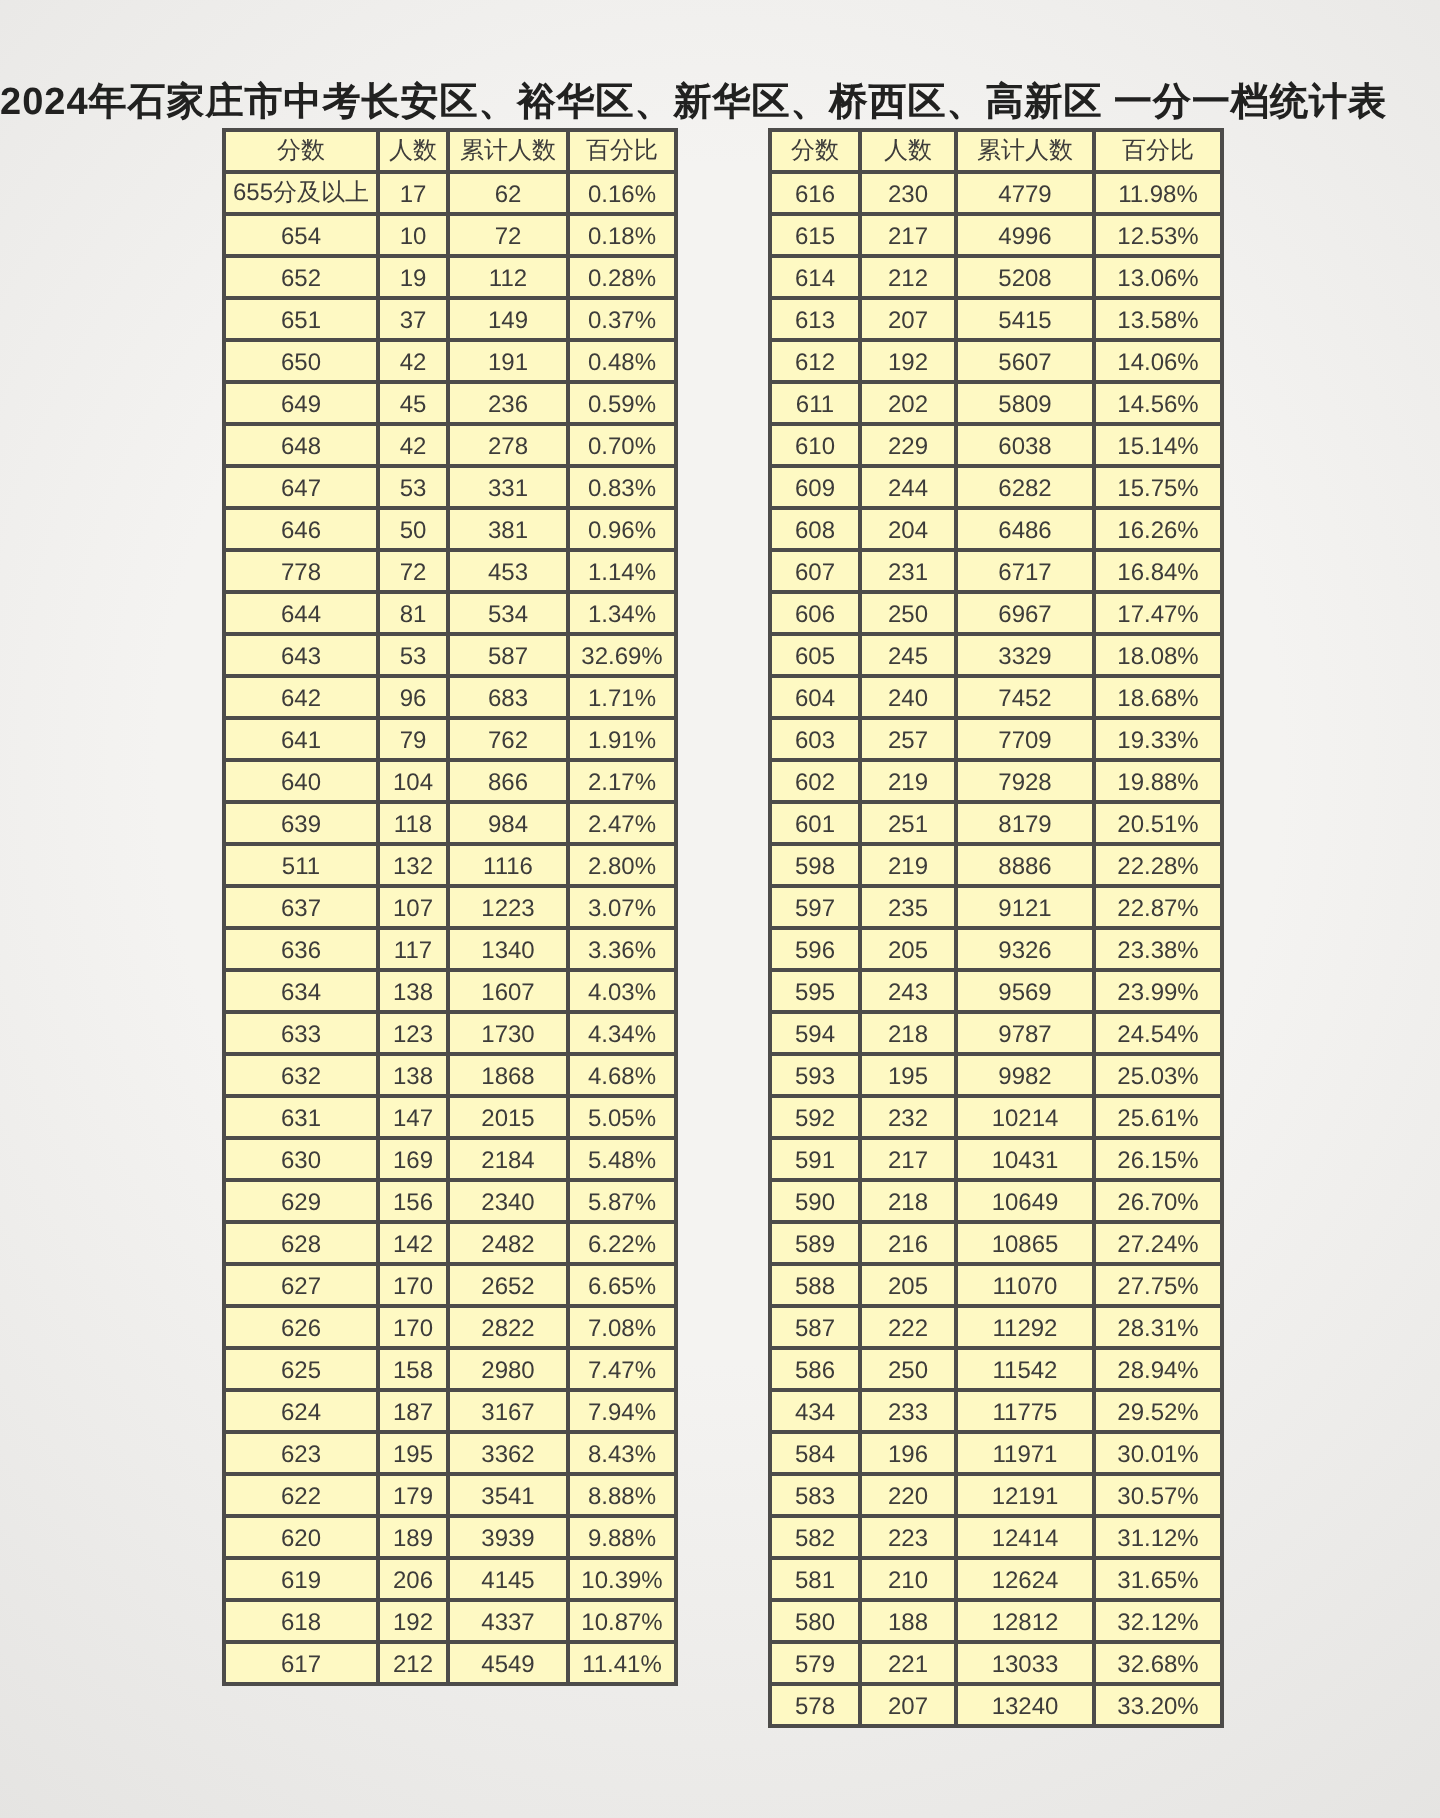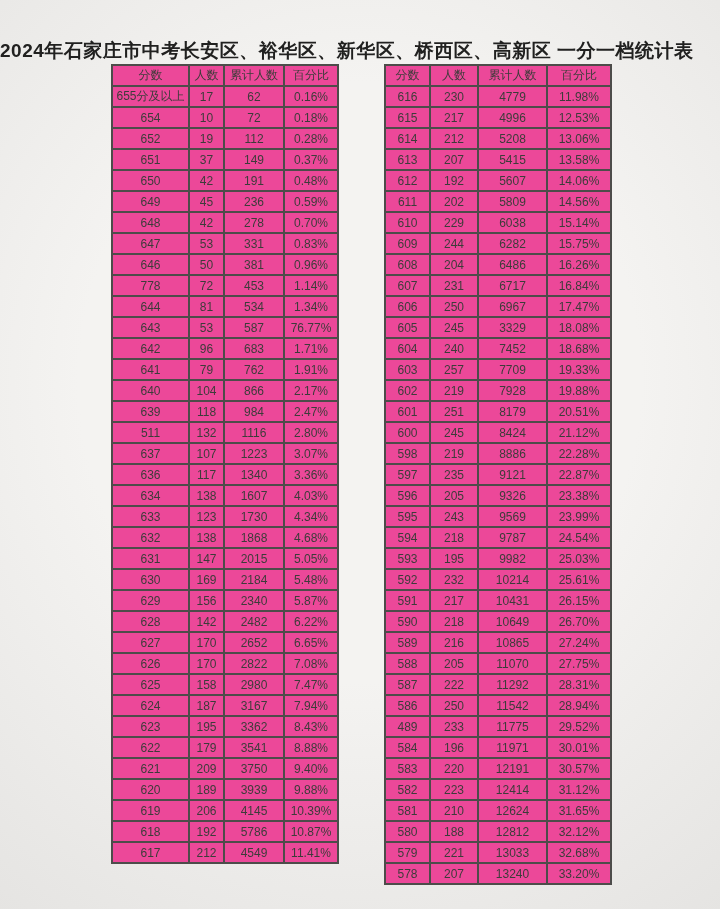--- a/index.html
+++ b/index.html
@@ -25,21 +25,21 @@
     color: #212120;
     letter-spacing: 0.5px;
     white-space: nowrap;
     margin-top: 12px;
   }
   table.score-table {
     position: absolute;
     top: 64px;
     border-collapse: collapse;
     table-layout: fixed;
-    background: #ec4899;
+    background: #fef9c3;
   }
   table.score-table th,
   table.score-table td {
     border: 2px solid #4d4c4a;
     height: 19px;
     padding: 0;
     text-align: center;
     vertical-align: middle;
     font-size: 12px;
     font-weight: normal;
@@ -135,21 +135,21 @@
       <tr>
         <td>644</td>
         <td>81</td>
         <td>534</td>
         <td>1.34%</td>
       </tr>
       <tr>
         <td>643</td>
         <td>53</td>
         <td>587</td>
-        <td>76.77%</td>
+        <td>32.69%</td>
       </tr>
       <tr>
         <td>642</td>
         <td>96</td>
         <td>683</td>
         <td>1.71%</td>
       </tr>
       <tr>
         <td>641</td>
         <td>79</td>
@@ -258,41 +258,35 @@
         <td>3362</td>
         <td>8.43%</td>
       </tr>
       <tr>
         <td>622</td>
         <td>179</td>
         <td>3541</td>
         <td>8.88%</td>
       </tr>
       <tr>
-        <td>621</td>
-        <td>209</td>
-        <td>3750</td>
-        <td>9.40%</td>
-      </tr>
-      <tr>
         <td>620</td>
         <td>189</td>
         <td>3939</td>
         <td>9.88%</td>
       </tr>
       <tr>
         <td>619</td>
         <td>206</td>
         <td>4145</td>
         <td>10.39%</td>
       </tr>
       <tr>
         <td>618</td>
         <td>192</td>
-        <td>5786</td>
+        <td>4337</td>
         <td>10.87%</td>
       </tr>
       <tr>
         <td>617</td>
         <td>212</td>
         <td>4549</td>
         <td>11.41%</td>
       </tr>
     </tbody>
   </table>
@@ -403,26 +397,20 @@
         <td>7928</td>
         <td>19.88%</td>
       </tr>
       <tr>
         <td>601</td>
         <td>251</td>
         <td>8179</td>
         <td>20.51%</td>
       </tr>
       <tr>
-        <td>600</td>
-        <td>245</td>
-        <td>8424</td>
-        <td>21.12%</td>
-      </tr>
-      <tr>
         <td>598</td>
         <td>219</td>
         <td>8886</td>
         <td>22.28%</td>
       </tr>
       <tr>
         <td>597</td>
         <td>235</td>
         <td>9121</td>
         <td>22.87%</td>
@@ -487,21 +475,21 @@
         <td>11292</td>
         <td>28.31%</td>
       </tr>
       <tr>
         <td>586</td>
         <td>250</td>
         <td>11542</td>
         <td>28.94%</td>
       </tr>
       <tr>
-        <td>489</td>
+        <td>434</td>
         <td>233</td>
         <td>11775</td>
         <td>29.52%</td>
       </tr>
       <tr>
         <td>584</td>
         <td>196</td>
         <td>11971</td>
         <td>30.01%</td>
       </tr>

